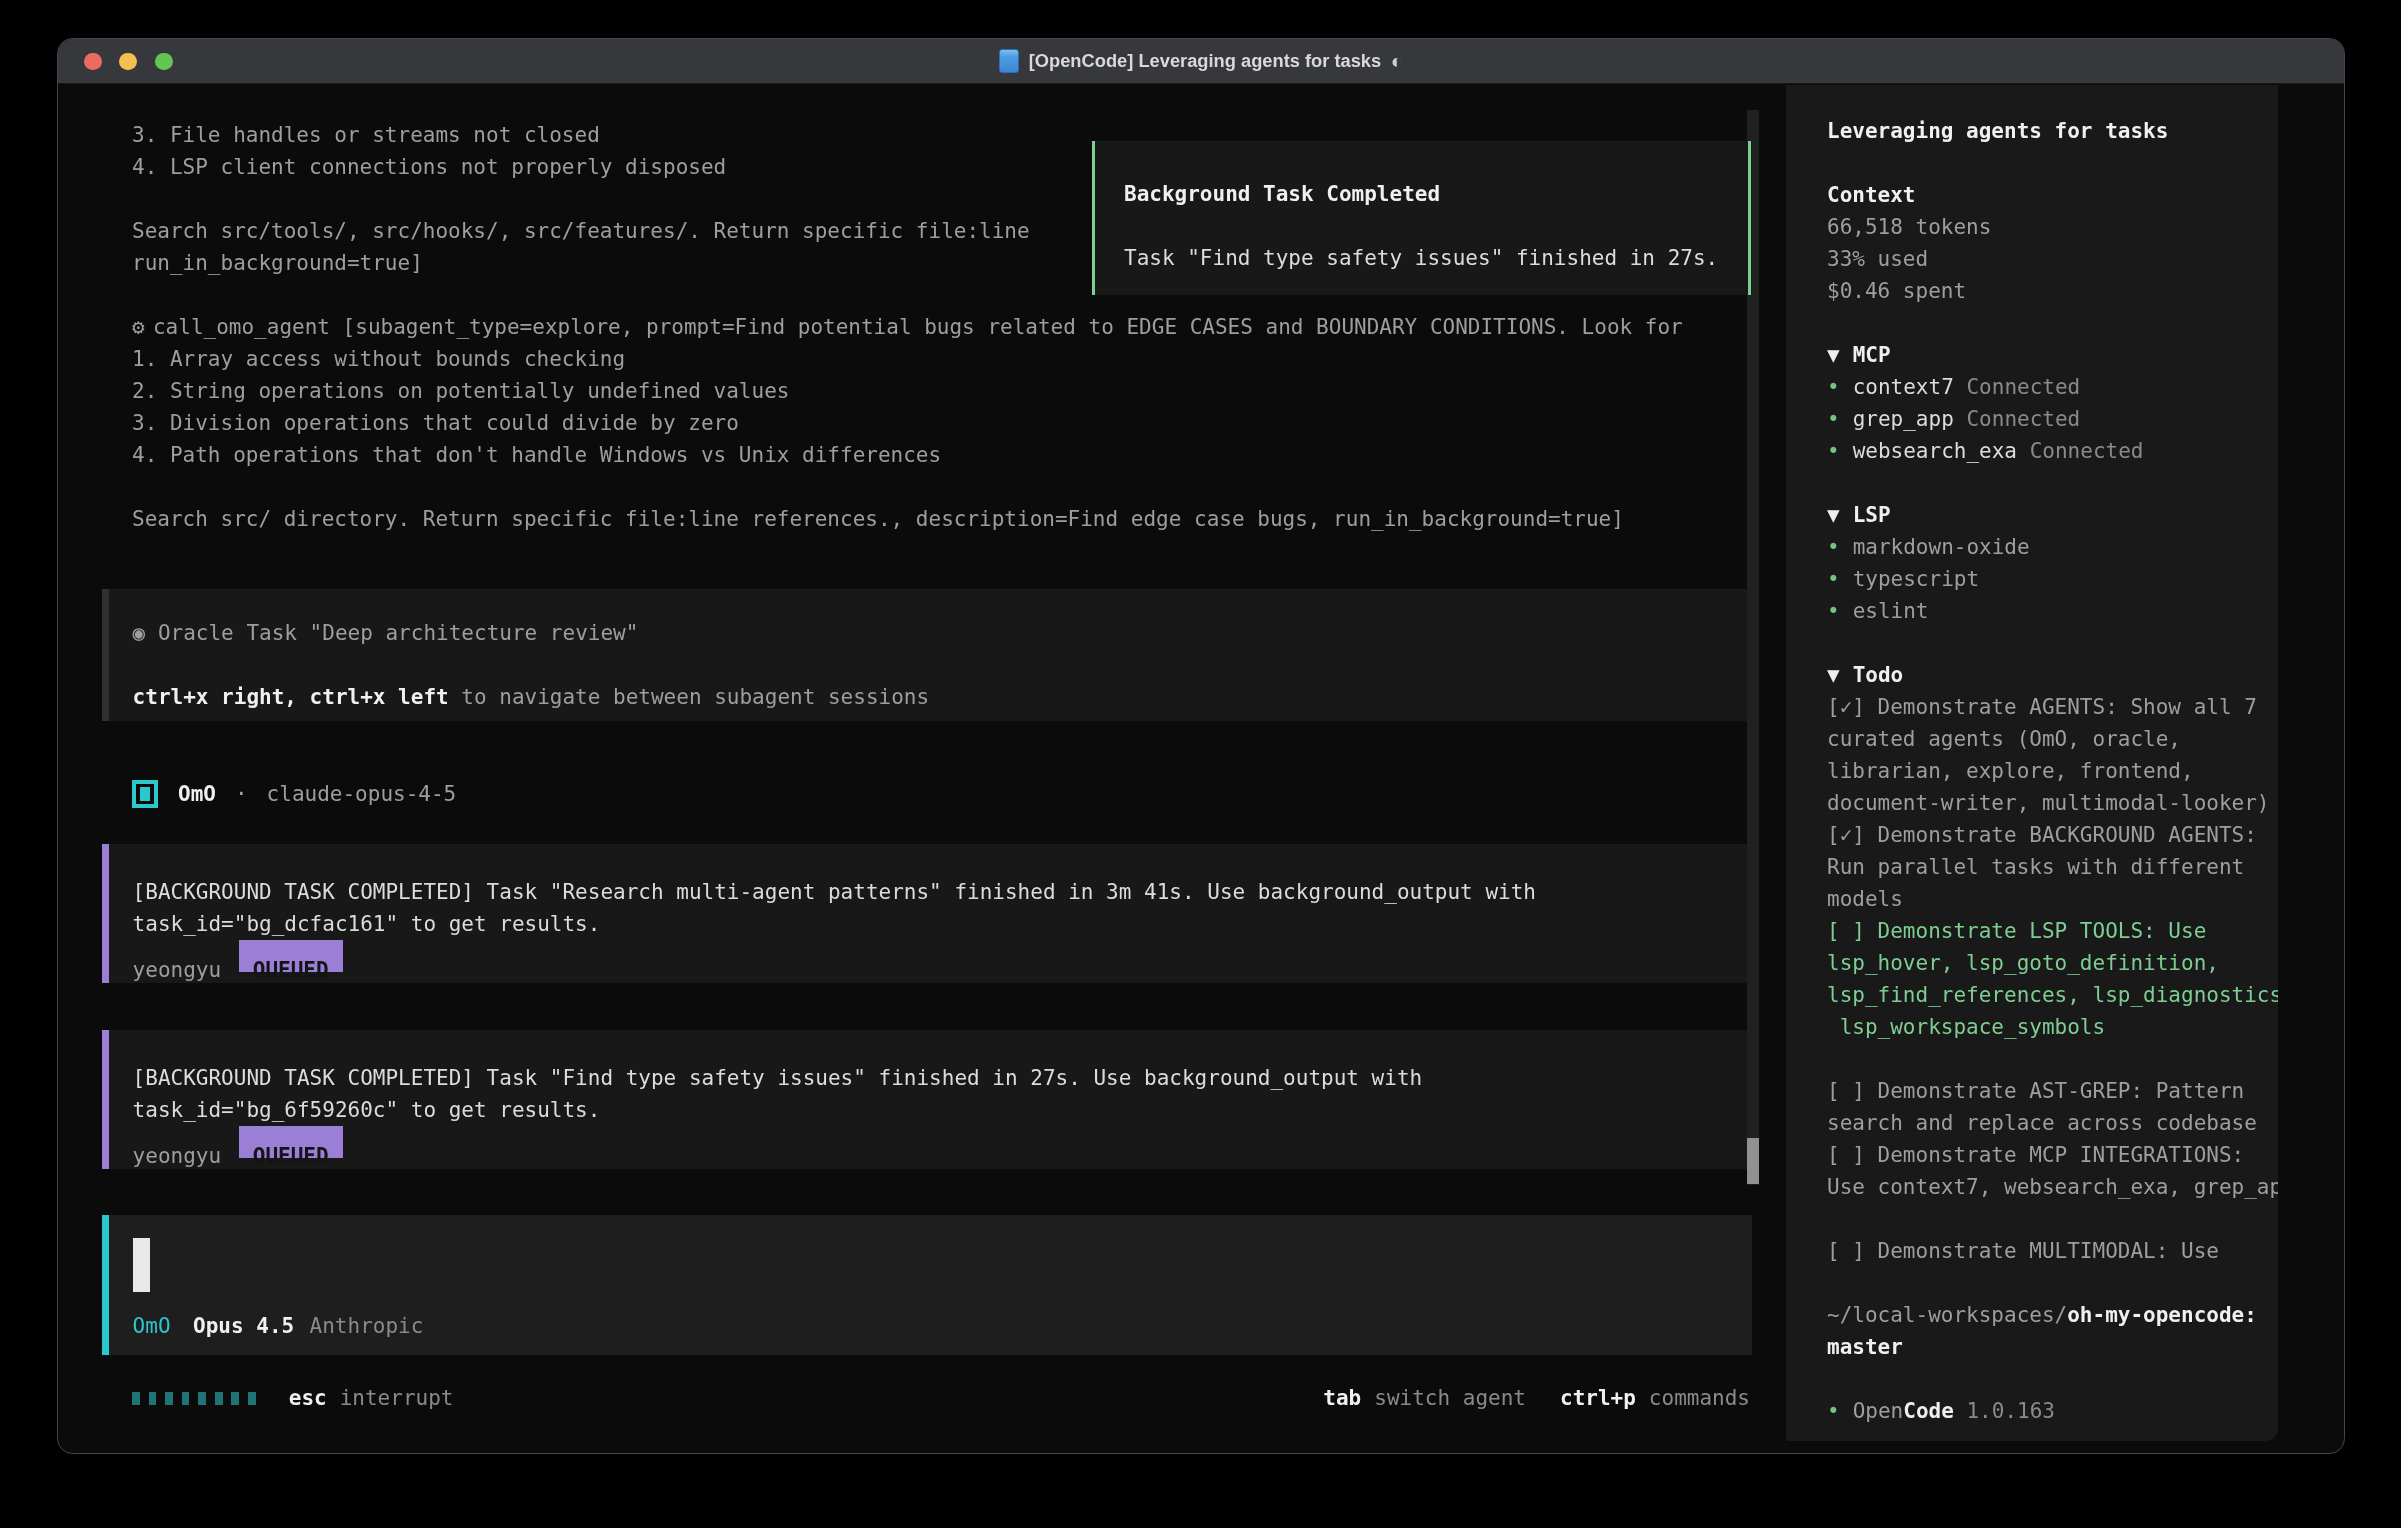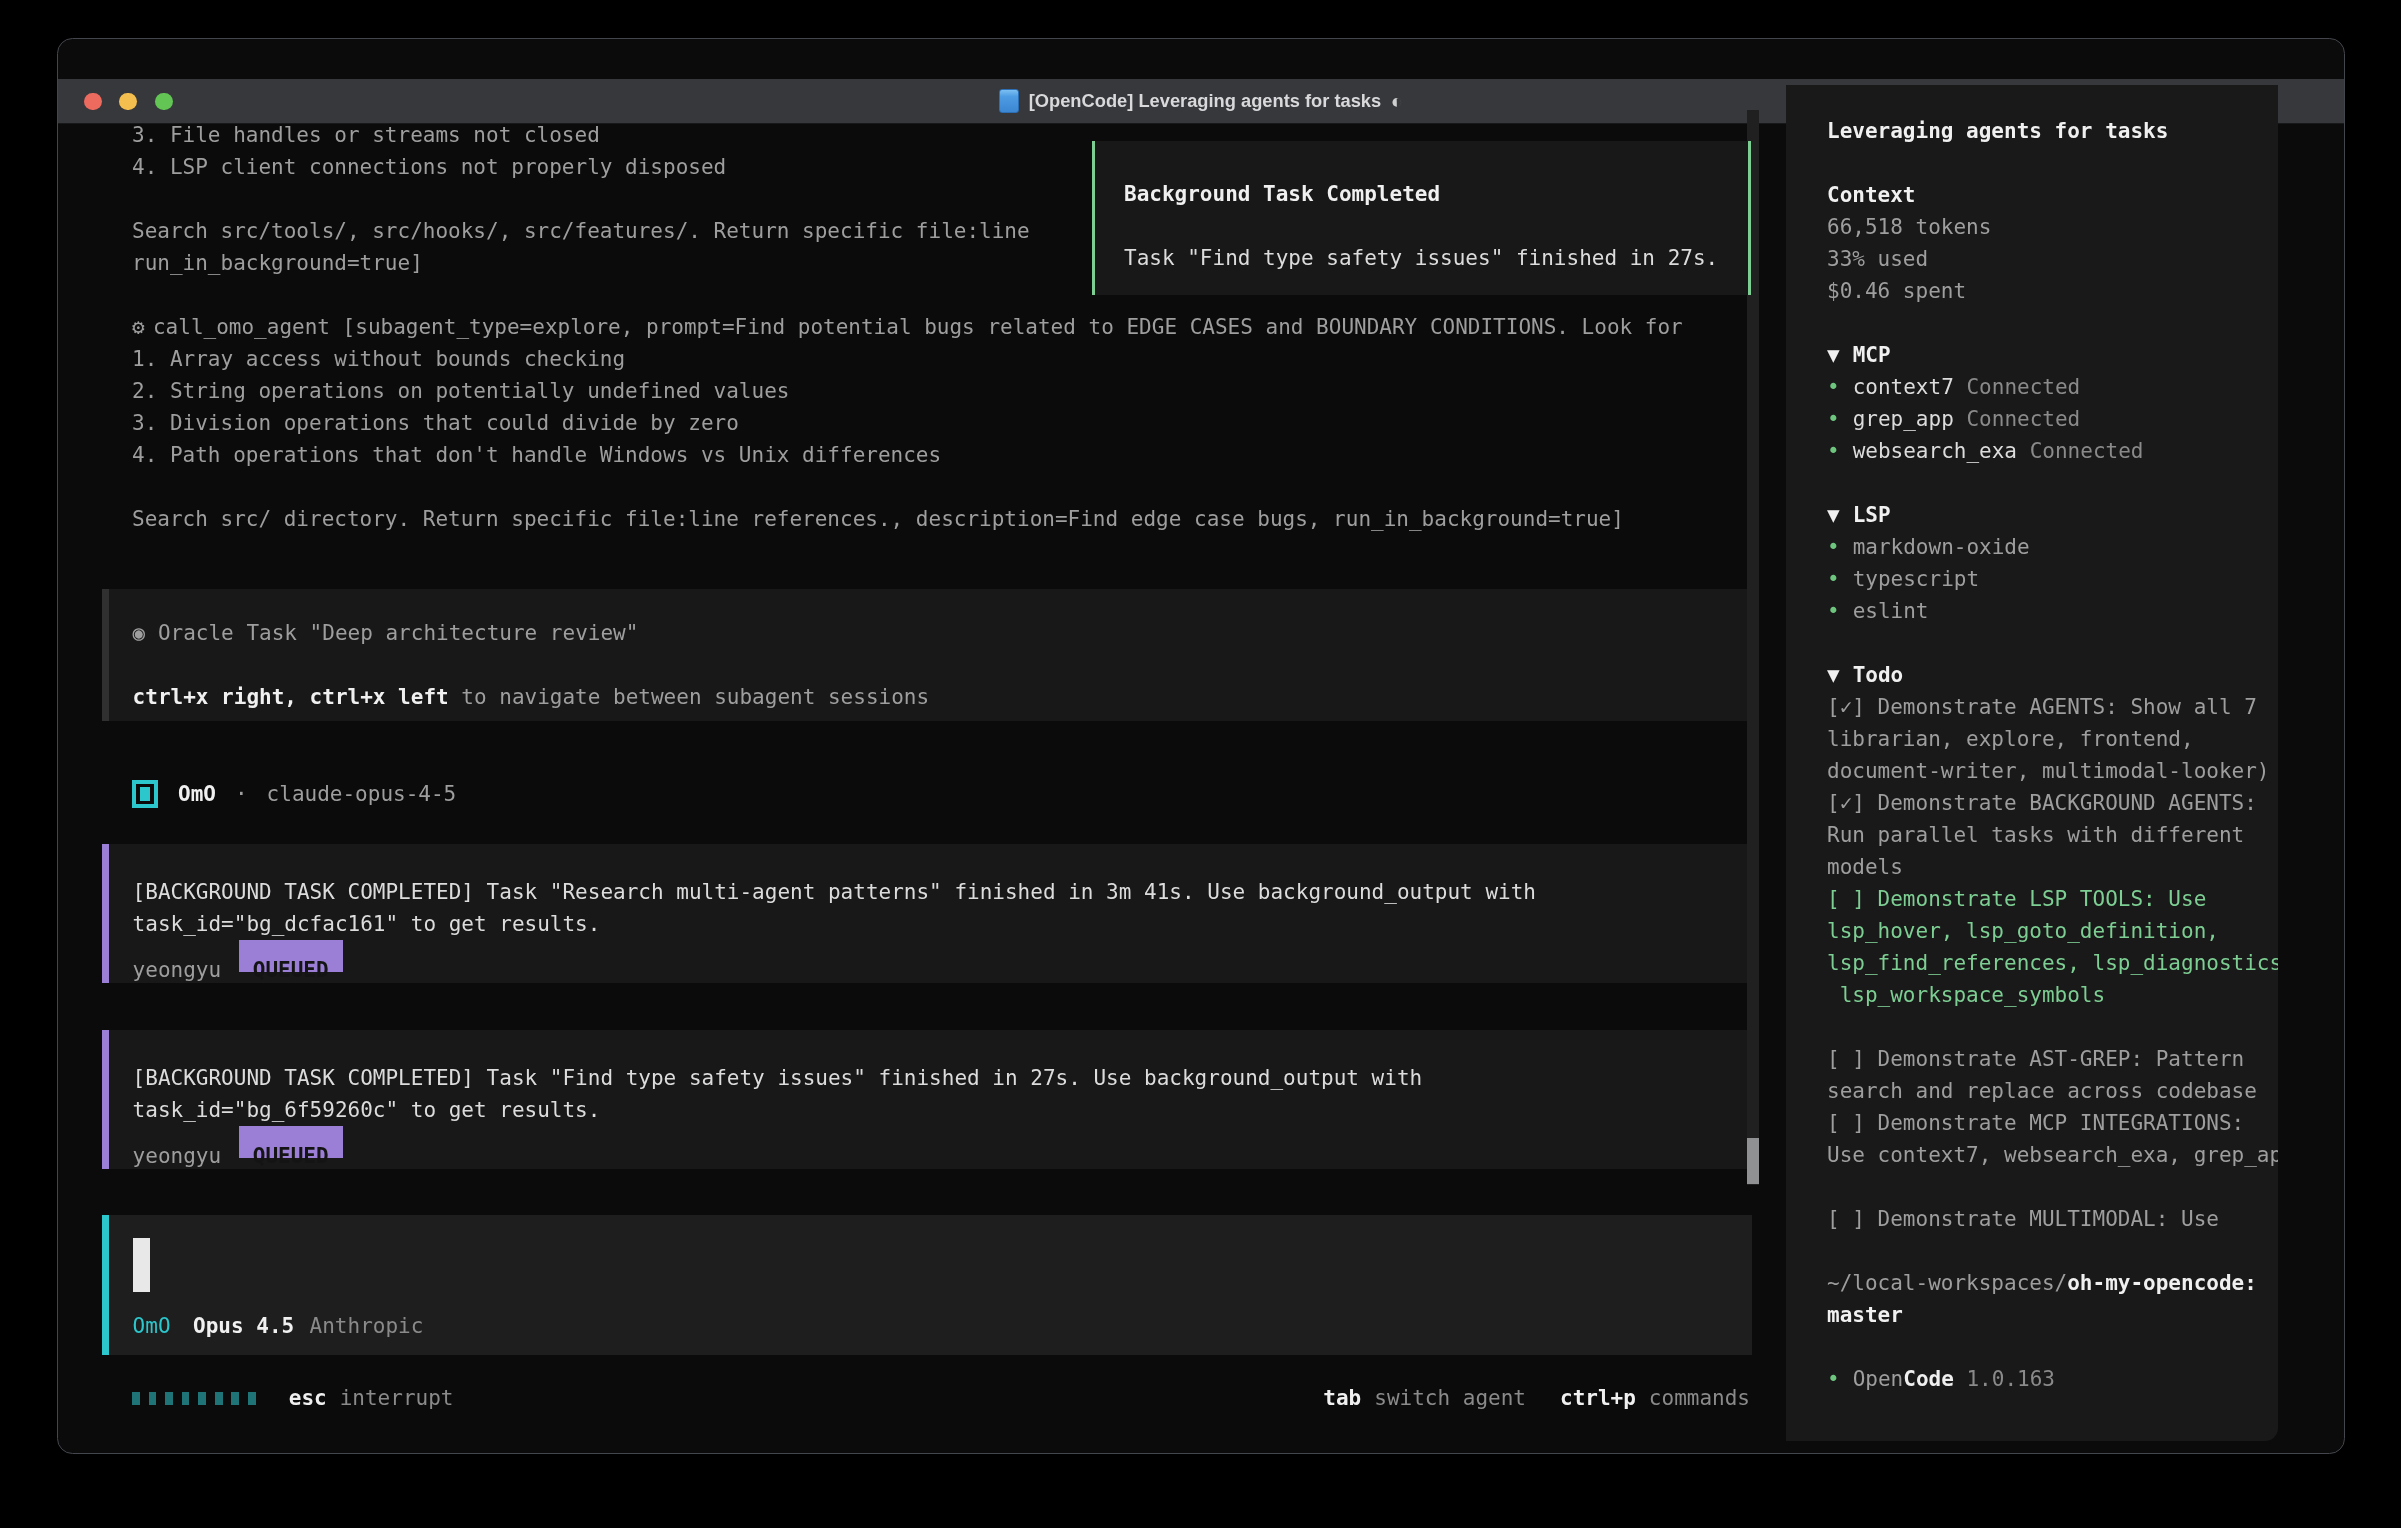--- a/index.html
+++ b/index.html
@@ -10,21 +10,21 @@
   .dgray { color:#8a8a8a; }
   .white { color:#dcdcdc; }
   .bwhite { color:#f0f0f0; font-weight:bold; }
   .green { color:#7dce93; }
   .cyan { color:#2bc7cd; }
 
   #window { position:absolute; left:57px; top:38px; width:2288px; height:1416px;
     background:#0b0b0b; border:1.2px solid #43464c; border-radius:15.4px; overflow:hidden; }
 
   #titlebar { position:absolute; left:0; top:0; width:100%; height:45px; background:#36383c;
-    border-bottom:1.2px solid #17181a; display:flex; align-items:center; justify-content:center;margin-top:40px; }
+    border-bottom:1.2px solid #17181a; display:flex; align-items:center; justify-content:center; }
   .light { position:absolute; top:13.6px; width:17.7px; height:17.7px; border-radius:50%; }
   #light-close { left:26px; background:#ed6a5f; }
   #light-min { left:61px; background:#f5bf4f; }
   #light-max { left:97px; background:#62c554; }
   #titlebar-title { display:flex; align-items:center; gap:9.5px;
     font-family:"Liberation Sans",sans-serif; font-weight:bold; font-size:18.3px; color:#d9d9db; }
   #folder-icon { width:20px; height:23.6px; border-radius:3px;
     background:linear-gradient(180deg,#7cc0f2 0%,#4e9ce4 30%,#3c86d2 100%); border:0.6px solid #2d6fb4; }
   #title-progress { color:#cfcfcf; font-size:20px; }
 
@@ -200,20 +200,21 @@
     <div class="line"></div>
 
     <div class="line"><span class="caret">▼</span><span class="bwhite">LSP</span></div>
     <div class="line"><span class="bullet">•</span><span class="gray">markdown-oxide</span></div>
     <div class="line"><span class="bullet">•</span><span class="gray">typescript</span></div>
     <div class="line"><span class="bullet">•</span><span class="gray">eslint</span></div>
     <div class="line"></div>
 
     <div class="line"><span class="caret">▼</span><span class="bwhite">Todo</span></div>
     <div class="line gray">[✓] Demonstrate AGENTS: Show all 7</div>
+    <div class="line gray">curated agents (OmO, oracle,</div>
     <div class="line gray">librarian, explore, frontend,</div>
     <div class="line gray">document-writer, multimodal-looker)</div>
     <div class="line gray">[✓] Demonstrate BACKGROUND AGENTS:</div>
     <div class="line gray">Run parallel tasks with different</div>
     <div class="line gray">models</div>
     <div class="line green">[ ] Demonstrate LSP TOOLS: Use</div>
     <div class="line green">lsp_hover, lsp_goto_definition,</div>
     <div class="line green">lsp_find_references, lsp_diagnostics,</div>
     <div class="line green"> lsp_workspace_symbols</div>
     <div class="line"></div>

